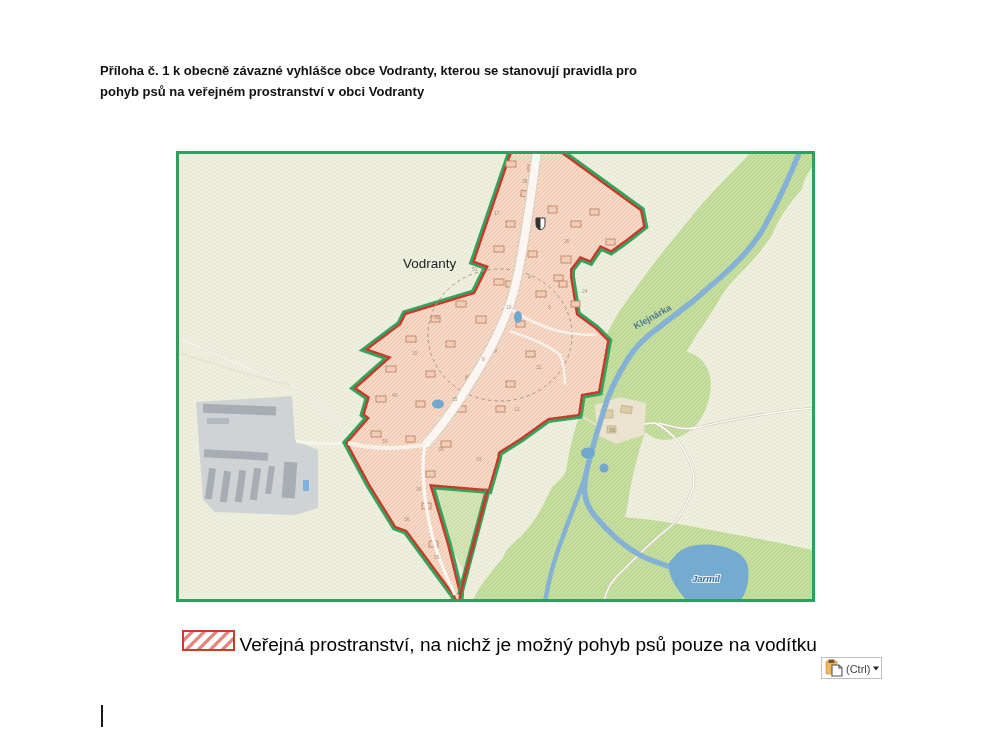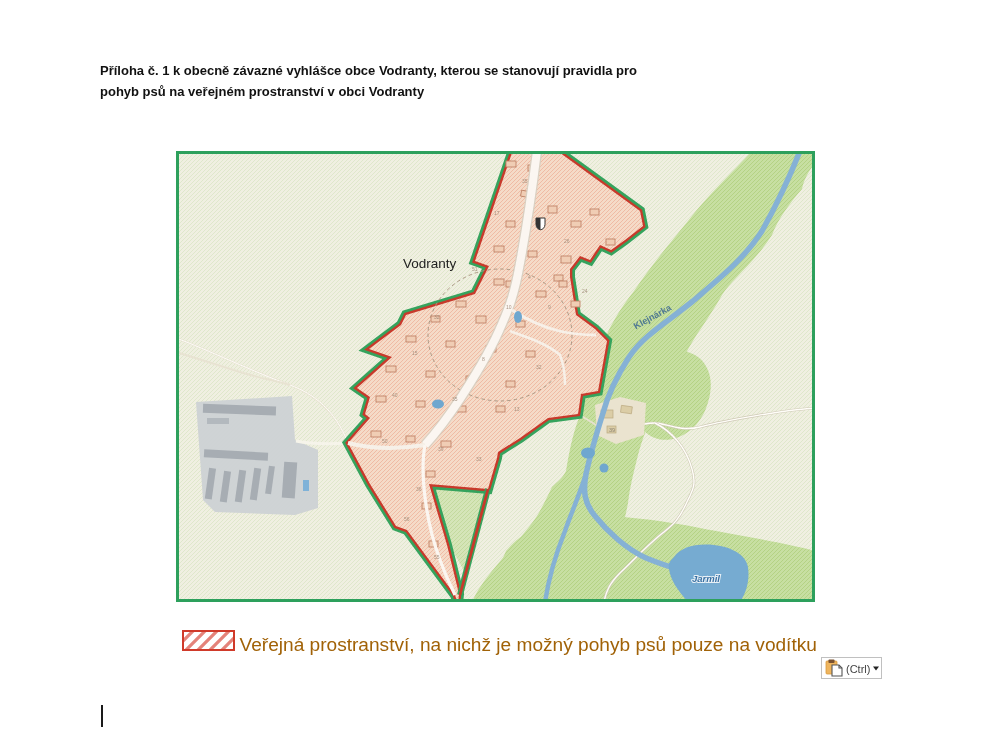--- a/index.html
+++ b/index.html
@@ -1,21 +1,21 @@
 <!DOCTYPE html>
 <html><head>
 <meta charset="utf-8">
 <style>
   html,body{margin:0;padding:0;background:#ffffff;}
   body{width:993px;height:735px;position:relative;overflow:hidden;
        font-family:"Liberation Sans", sans-serif;}
   .title{position:absolute;left:100px;top:61px;width:830px;
          font-size:13px;line-height:20.5px;font-weight:bold;color:#111;}
   .legendtext{position:absolute;left:239.5px;top:634px;
-         font-size:19.1px;color:#a16207;}
+         font-size:19.1px;color:#000000;}
   .cursor{position:absolute;left:101px;top:705px;width:2px;height:22px;background:#1a1a1a;}
 </style>
 </head>
 <body>
 
 <div class="title">Příloha č. 1 k obecně závazné vyhlášce obce Vodranty, kterou se stanovují pravidla pro<br>pohyb psů na veřejném prostranství v obci Vodranty</div>
 
 <svg width="639" height="451" viewBox="0 0 639 451" style="position:absolute;left:176px;top:151px;" xmlns="http://www.w3.org/2000/svg">
 <defs>
   <pattern id="hbg" width="4" height="4" patternUnits="userSpaceOnUse">

